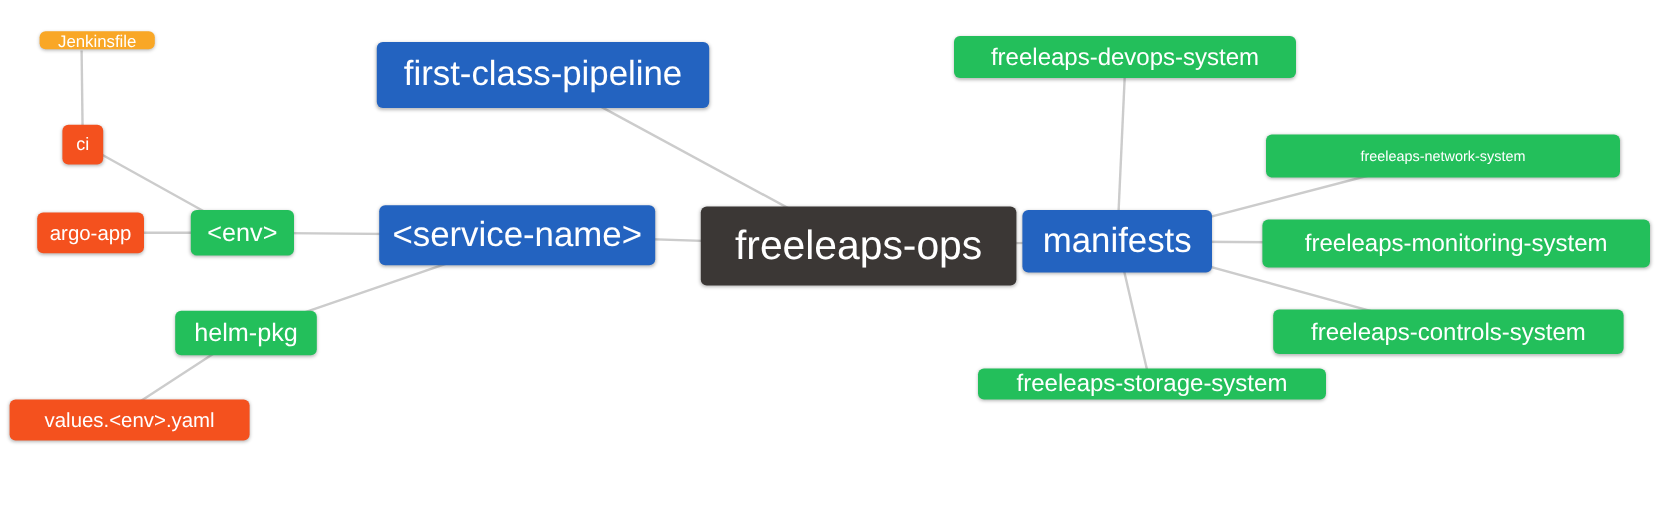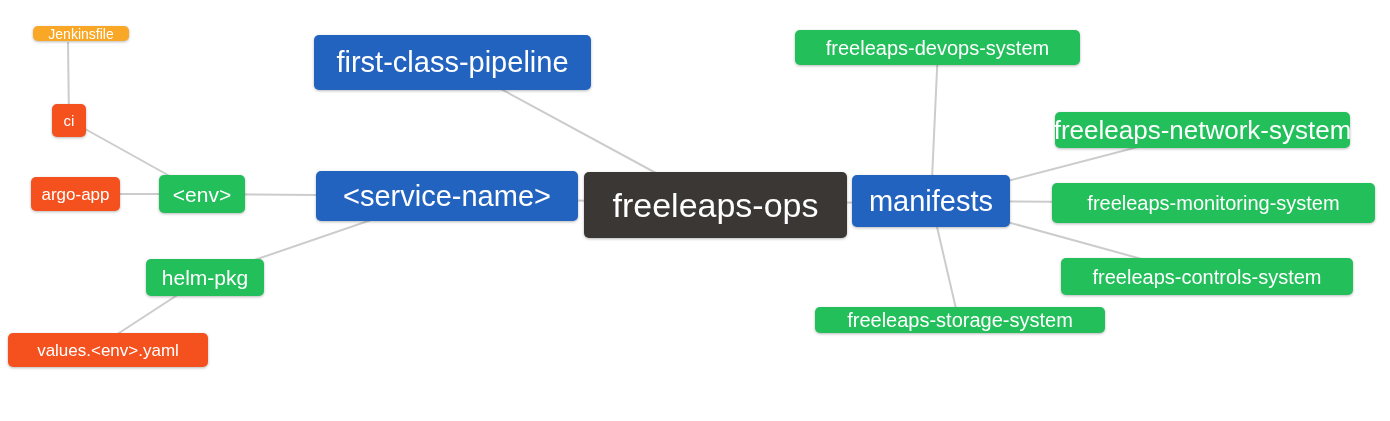--- a/index.html
+++ b/index.html
@@ -58,29 +58,29 @@
   <div class="node c-red" style="left:31px;  top:177px; width:89px;  height:34px; font-size:17px;">argo-app</div>
 
   <div class="node c-green" style="left:159px; top:175px; width:86px;  height:38px; font-size:21px;">&lt;env&gt;</div>
 
   <div class="node c-green" style="left:146px; top:259px; width:118px; height:37px; font-size:21px;">helm-pkg</div>
 
   <div class="node c-red" style="left:8px;   top:333px; width:200px; height:34px; font-size:17px;">values.&lt;env&gt;.yaml</div>
 
   <div class="node c-blue" style="left:314px; top:35px;  width:277px; height:55px; font-size:29px;">first-class-pipeline</div>
 
-  <div class="node c-blue" style="left:316px; top:171px; width:262px; height:50px; font-size:29px;">&lt;service-name&gt;</div>
+  <div class="node c-blue" style="left:316px; top:171px; width:230px; height:50px; font-size:29px;">&lt;service-name&gt;</div>
 
   <div class="node c-dark" style="left:584px; top:172px; width:263px; height:66px; font-size:34px;">freeleaps-ops</div>
 
   <div class="node c-blue" style="left:852px; top:175px; width:158px; height:52px; font-size:29px;">manifests</div>
 
   <div class="node c-green" style="left:795px; top:30px;  width:285px; height:35px; font-size:20px;">freeleaps-devops-system</div>
 
-  <div class="node c-green" style="left:1055px;top:112px; width:295px; height:36px; font-size:26px;">freeleaps-network-system</div>
+  <div class="node c-green" style="left:1055px;top:112px; width:295px; height:36px; font-size:12px;">freeleaps-network-system</div>
 
   <div class="node c-green" style="left:1052px;top:183px; width:323px; height:40px; font-size:20px;">freeleaps-monitoring-system</div>
 
   <div class="node c-green" style="left:1061px;top:258px; width:292px; height:37px; font-size:20px;">freeleaps-controls-system</div>
 
   <div class="node c-green" style="left:815px; top:307px; width:290px; height:26px; font-size:20px;">freeleaps-storage-system</div>
 
 </div>
 
 </body></html>

